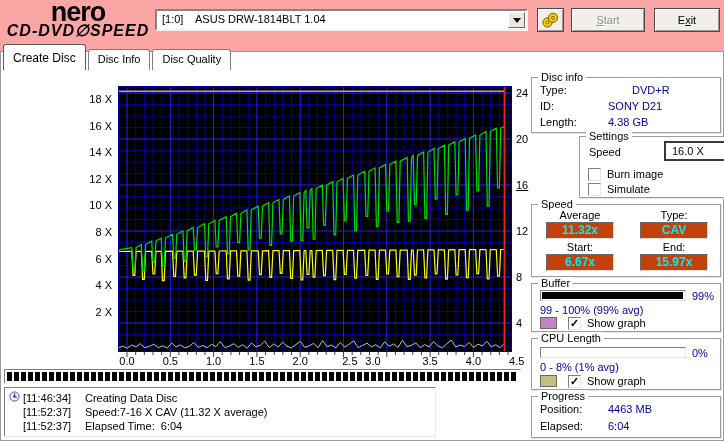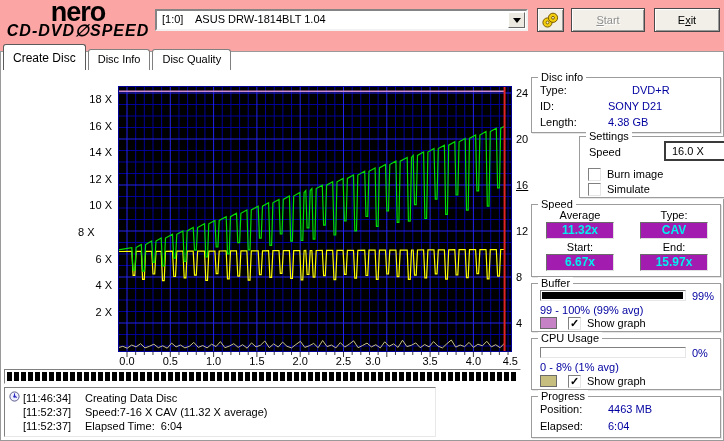--- a/index.html
+++ b/index.html
@@ -42,21 +42,21 @@
     border:1px solid; border-color:#808080 #e8e8e8 #e8e8e8 #808080; padding:3px 2px 0 4px; }
   .logrow { display:flex; height:14px; line-height:14px; white-space:pre; }
   .logrow .licon { width:14px; }
   .logrow .ltime { width:62px; }
   
   .group { position:absolute; left:531px; width:190px; border:1px solid #9c9c9c;
     box-shadow:1px 1px 0 #e6e6e6; background:#fff; }
   .legend { position:absolute; top:-7px; left:6px; background:#fff; padding:0 3px; line-height:13px; }
   .lab { position:absolute; color:#000; line-height:13px; white-space:pre; }
   .val { position:absolute; color:#0000a0; line-height:13px; white-space:pre; }
-  .cyanbox { position:absolute; background:#a21caf; border:1px solid; border-color:#6a6a6a #e0e0e0 #e0e0e0 #6a6a6a;
+  .cyanbox { position:absolute; background:#c2410c; border:1px solid; border-color:#6a6a6a #e0e0e0 #e0e0e0 #6a6a6a;
     color:#00f0f0; font-weight:bold; font-size:12px; text-align:center; line-height:15px; height:17px; width:68px; }
   .hdr { position:absolute; width:68px; text-align:center; line-height:13px; }
   .barchan { position:absolute; height:11px; background:#fff; border:1px solid; border-color:#808080 #e6e6e6 #e6e6e6 #808080; padding:1px; }
   .barfill { height:7px; background:#000; }
   .swatch { position:absolute; width:17px; height:12px; border:1px solid #6a6a6a; }
   .checkbox { position:absolute; width:13px; height:13px; background:#fff; border:1px solid; border-color:#808080 #e6e6e6 #e6e6e6 #808080; 
     font-size:11px; line-height:11px; text-align:center; cursor:pointer; }
   .checkbox.checked::after { content:"✓"; font-weight:bold; }
   .scombo { position:absolute; background:#fff; border:2px solid #3a3a3a; }
   .scombo .sval { position:absolute; left:6px; top:2px; }
@@ -222,44 +222,44 @@
       <polyline points="0.3,163.9 13.8,161.6 15.1,184.2 16.8,184.2 18.1,161.6 23.3,158.5 24.6,185.1 26.3,185.1 27.6,158.5 33.7,155.1 35.0,176.4 36.7,176.4 38.0,155.1 43.2,152.0 44.5,179.9 46.2,179.9 47.5,152.0 54.5,148.3 55.8,172.2 57.5,172.2 58.8,148.3 64.9,144.9 66.2,175.5 67.9,175.5 69.2,144.9 75.2,141.5 76.5,164.1 78.3,164.1 79.6,141.5 86.5,137.8 87.8,171.0 89.5,171.0 90.8,137.8 96.9,134.4 98.2,161.0 99.9,161.0 101.2,134.4 108.2,130.7 109.5,167.9 111.2,167.9 112.5,130.7 118.5,127.3 119.8,156.6 121.6,156.6 122.9,127.3 128.9,123.9 130.2,163.8 132.0,163.8 133.3,123.9 140.2,120.2 141.5,152.1 143.2,152.1 144.5,120.2 150.6,116.8 151.9,159.4 153.6,159.4 154.9,116.8 161.0,113.4 162.3,148.0 164.0,148.0 165.3,113.4 171.4,110.0 172.7,155.2 174.4,155.2 175.7,110.0 181.8,106.6 183.1,154.5 184.8,154.5 186.1,106.6 187.8,104.6 189.1,141.8 190.9,141.8 192.2,104.6 193.9,102.6 195.2,153.2 196.9,153.2 198.2,102.6 204.3,99.2 205.6,139.1 207.3,139.1 208.6,99.2 214.7,95.8 216.0,149.0 217.7,149.0 219.0,95.8 225.1,92.4 226.4,135.0 228.1,135.0 229.4,92.4 235.5,89.0 236.8,144.9 238.5,144.9 239.8,89.0 246.7,85.3 248.0,130.5 249.7,130.5 251.0,85.3 257.1,81.9 258.4,140.4 260.1,140.4 261.4,81.9 267.5,78.5 268.8,125.0 270.5,125.0 271.8,78.5 277.9,75.1 279.2,136.3 280.9,136.3 282.2,75.1 289.2,71.4 290.4,135.2 292.2,135.2 293.5,71.4 295.2,69.4 296.5,118.6 298.2,118.6 299.5,69.4 305.6,66.0 306.9,132.5 308.6,132.5 309.9,66.0 316.0,62.6 317.3,113.2 319.0,113.2 320.3,62.6 326.4,59.2 327.7,128.4 329.4,128.4 330.7,59.2 336.8,55.8 338.1,109.0 339.8,109.0 341.1,55.8 347.2,52.4 348.5,124.2 350.2,124.2 351.5,52.4 357.6,49.0 358.9,104.9 360.6,104.9 361.9,49.0 368.0,45.6 369.3,120.1 371.0,120.1 372.3,45.6 378.3,42.2 379.6,102.0 381.4,102.0 382.7,42.2 386.6,40.2" fill="none" stroke="#00dd00" stroke-width="1.2"></polyline>
       <line x1="386.576" y1="0" x2="386.576" y2="266" stroke="#e02424" stroke-width="2"></line>
       <rect x="0.5" y="0.5" width="393" height="265" fill="none" stroke="#000099"></rect>
     </svg>
   <div id="left-axis" style="position: absolute; left: 0px; top: 0px; pointer-events: none;">
       <div class="axis-lab" style="left: 78px; top: 93px; width: 34px; text-align: right;">18 X</div>
       <div class="axis-lab" style="left: 78px; top: 119.6px; width: 34px; text-align: right;">16 X</div>
       <div class="axis-lab" style="left: 78px; top: 146.2px; width: 34px; text-align: right;">14 X</div>
       <div class="axis-lab" style="left: 78px; top: 172.8px; width: 34px; text-align: right;">12 X</div>
       <div class="axis-lab" style="left: 78px; top: 199.4px; width: 34px; text-align: right;">10 X</div>
-      <div class="axis-lab" style="left: 78px; top: 226px; width: 34px; text-align: left;">8 X</div>
+      <div class="axis-lab" style="left: 78px; top: 226px; width: 34px; text-align: right;">8 X</div>
       <div class="axis-lab" style="left: 78px; top: 252.6px; width: 34px; text-align: right;">6 X</div>
       <div class="axis-lab" style="left: 78px; top: 279.2px; width: 34px; text-align: right;">4 X</div>
       <div class="axis-lab" style="left: 78px; top: 305.8px; width: 34px; text-align: right;">2 X</div>
     </div>
   <div id="right-axis" style="position: absolute; left: 0px; top: 0px; pointer-events: none;">
       <div class="axis-lab" style="left: 516px; top: 87px; width: 22px; text-align: left;">24</div>
       <div class="axis-lab" style="left: 516px; top: 133px; width: 22px; text-align: left;">20</div>
       <div class="axis-lab" style="left: 516px; top: 179px; width: 22px; text-align: left; text-decoration: underline;">16</div>
       <div class="axis-lab" style="left: 516px; top: 225px; width: 22px; text-align: left;">12</div>
       <div class="axis-lab" style="left: 516px; top: 271px; width: 22px; text-align: left;">8</div>
       <div class="axis-lab" style="left: 516px; top: 317px; width: 22px; text-align: left;">4</div>
     </div>
   <div id="x-axis" style="position: absolute; left: 0px; top: 0px; pointer-events: none;">
       <div class="axis-lab" style="left: 113px; top: 355px; width: 28px; text-align: center;">0.0</div>
       <div class="axis-lab" style="left: 156.3px; top: 355px; width: 28px; text-align: center;">0.5</div>
       <div class="axis-lab" style="left: 199.6px; top: 355px; width: 28px; text-align: center;">1.0</div>
       <div class="axis-lab" style="left: 242.9px; top: 355px; width: 28px; text-align: center;">1.5</div>
       <div class="axis-lab" style="left: 286.2px; top: 355px; width: 28px; text-align: center;">2.0</div>
-      <div class="axis-lab" style="left: 329.5px; top: 355px; width: 28px; text-align: center;">2.5</div>
+      <div class="axis-lab" style="left: 329.5px; top: 355px; width: 28px; text-align: right;">2.5</div>
       <div class="axis-lab" style="left: 359px; top: 355px; width: 28px; text-align: center;">3.0</div>
       <div class="axis-lab" style="left: 416.1px; top: 355px; width: 28px; text-align: center;">3.5</div>
       <div class="axis-lab" style="left: 459.4px; top: 355px; width: 28px; text-align: center;">4.0</div>
-      <div class="axis-lab" style="left: 502.7px; top: 355px; width: 28px; text-align: left;">4.5</div>
+      <div class="axis-lab" style="left: 502.7px; top: 355px; width: 28px; text-align: center;">4.5</div>
     </div>
 
   <div class="pstrip">
     <div class="pstrip-fill" id="pstrip-fill" style="width: 100%;"></div>
   </div>
 
   <div class="logbox">
     <div class="logrow">
       <span class="licon"><svg width="11" height="11">
             <circle cx="5.5" cy="5.5" r="4.6" fill="#eef" stroke="#5a5a8a"></circle>
@@ -325,21 +325,21 @@
       <div class="barfill" id="buffer-fill" style="width: 99%;"></div>
     </div>
     <span class="val" style="left:160px; top:6px;">99%</span>
     <span class="val" style="left:8px; top:20px;">99 - 100% (99% avg)</span>
     <span class="swatch" id="buffer-swatch" style="left: 8px; top: 33px; background: rgb(197, 131, 197);"></span>
     <span class="checkbox checked" style="left:36px; top:33px;"></span>
     <span class="lab" style="left:55px; top:33px;">Show graph</span>
   </div>
 
   <div class="group" style="top:338px; height:52px;">
-    <span class="legend">CPU Usage</span>
+    <span class="legend">CPU Length</span>
     <div class="barchan" style="left:8px; top:8px; width:146px;">
       <div class="barfill" id="cpu-fill" style="width: 0%;"></div>
     </div>
     <span class="val" style="left:160px; top:8px;">0%</span>
     <span class="val" style="left:8px; top:22px;">0 - 8% (1% avg)</span>
     <span class="swatch" id="cpu-swatch" style="left: 8px; top: 36px; background: rgb(198, 190, 126);"></span>
     <span class="checkbox checked" style="left:36px; top:36px;"></span>
     <span class="lab" style="left:55px; top:36px;">Show graph</span>
   </div>
 

